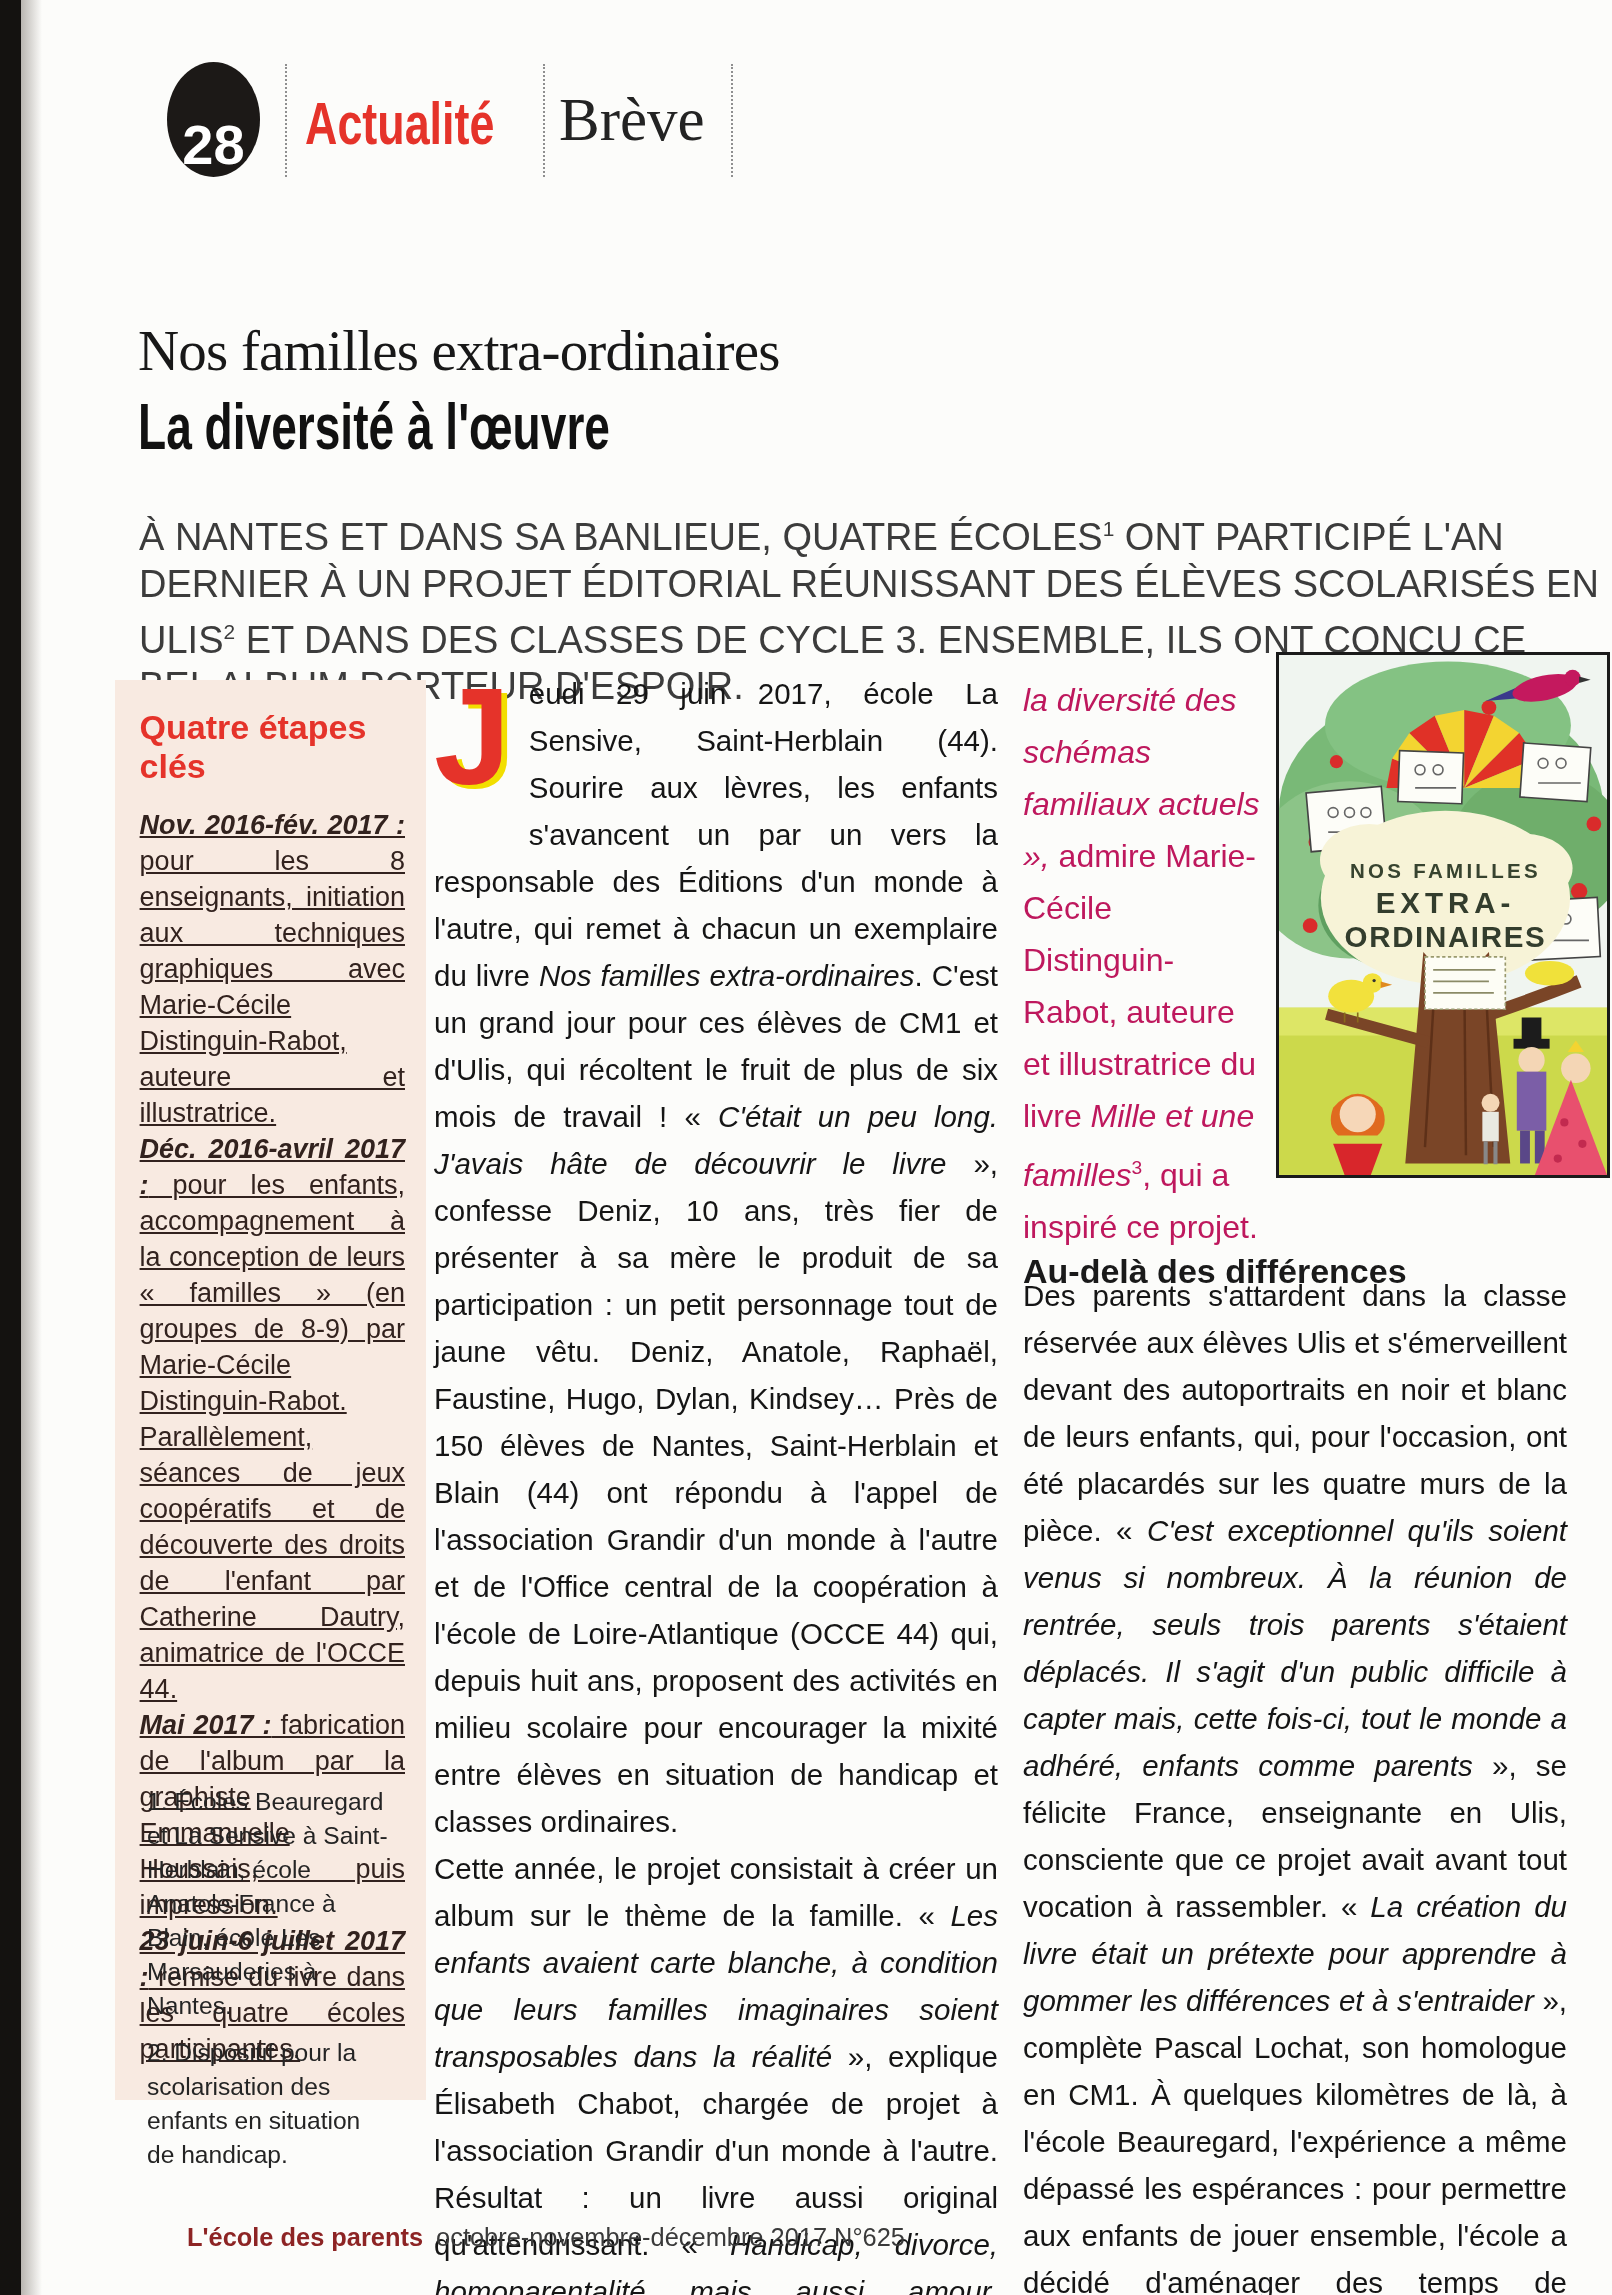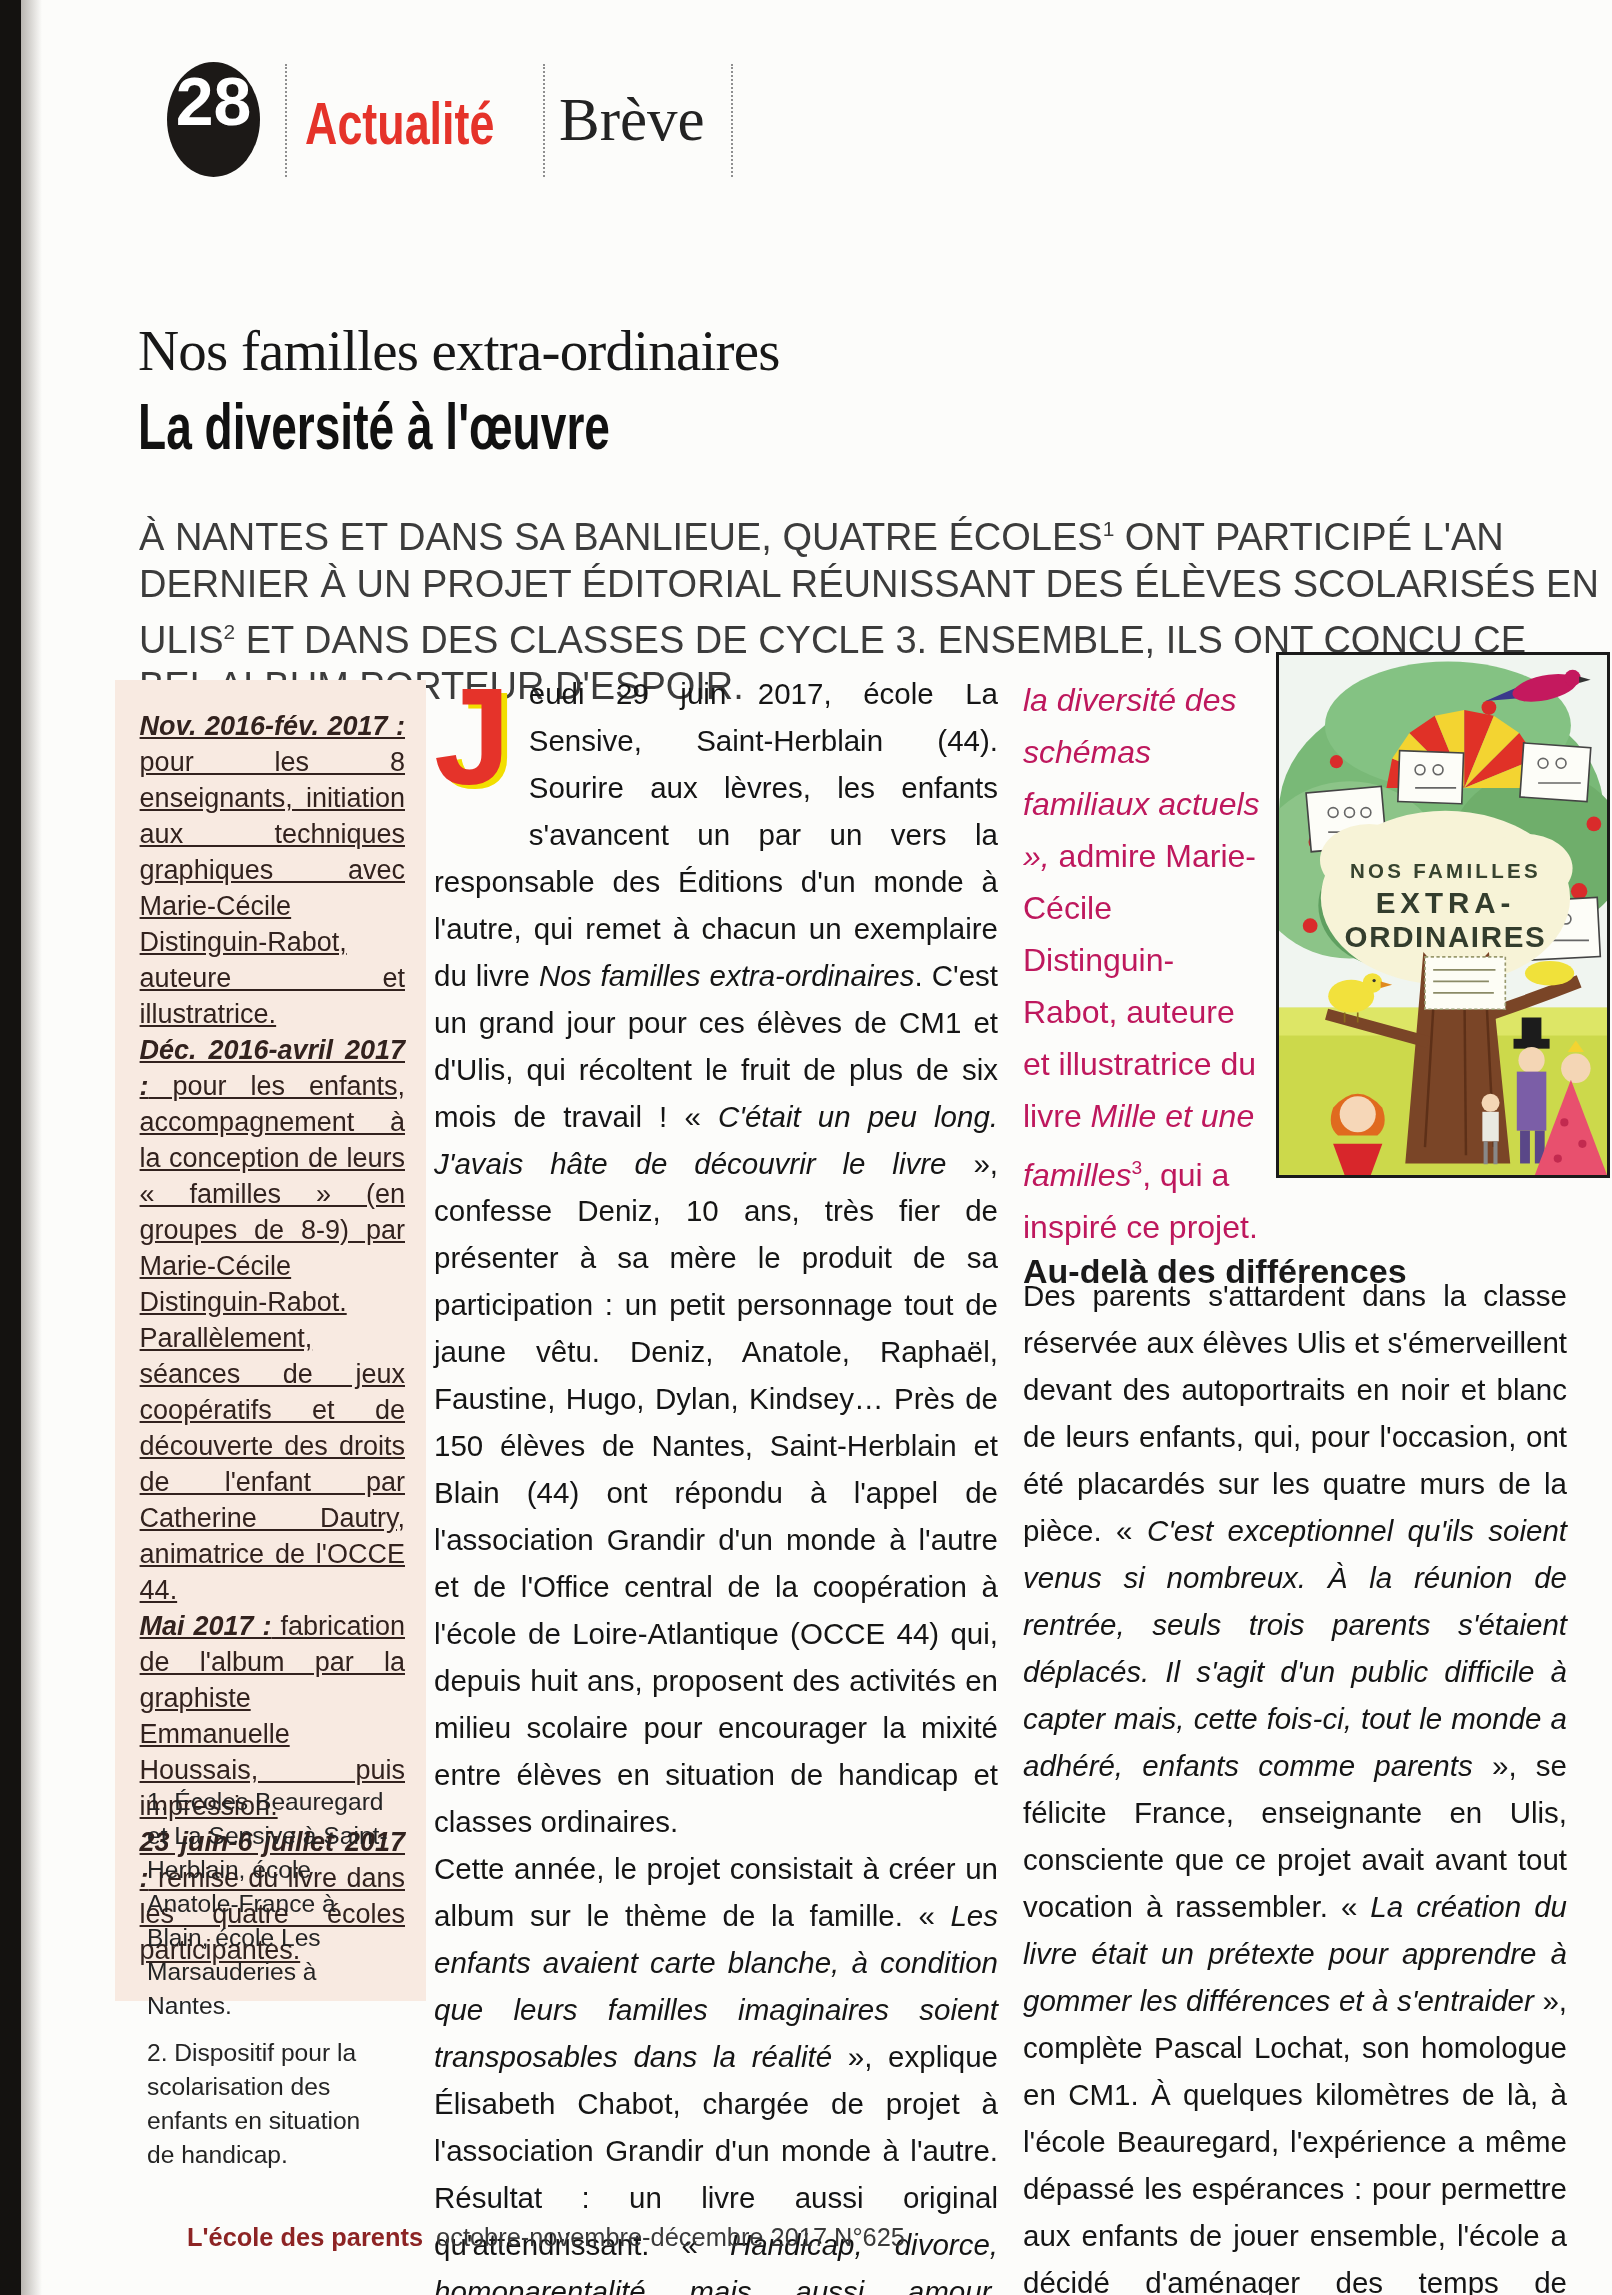--- a/index.html
+++ b/index.html
@@ -4,22 +4,22 @@
 <style>
   html,body{margin:0;padding:0;background:#e8e8e4;}
   #page{position:relative;width:1613px;height:2295px;background:#fcfcfa;overflow:hidden;
         font-family:"Liberation Sans",sans-serif;color:#141414;}
   
   .scan-edge{position:absolute;left:0;top:0;width:21px;height:2295px;background:#141210;}
   .scan-edge-fade{position:absolute;left:21px;top:0;width:21px;height:2295px;
         background:linear-gradient(90deg,rgba(60,50,40,.35),rgba(60,50,40,0));}
   
   .pagenum{position:absolute;left:167px;top:62px;width:93px;height:115px;border-radius:50%;
-        background:#1c1917;color:#fff;display:flex;align-items:flex-start;justify-content:center;
-        font-size:68px;font-weight:bold;}
+        background:#1c1917;color:#fff;display:flex;align-items:flex-end;justify-content:center;
+        font-size:56px;font-weight:bold;}
   .hdr-div{position:absolute;top:64px;height:113px;width:0;border-left:2.5px dotted #8f8f8f;}
   .hdr-actualite{position:absolute;left:305px;top:90px;font-size:59px;font-weight:bold;
         color:#e5332a;transform:scaleX(.76);transform-origin:left top;white-space:nowrap;}
   .hdr-breve{position:absolute;left:559px;top:85px;font-size:61px;
         font-family:"Liberation Serif",serif;color:#232323;white-space:nowrap;}
   
   .kicker{position:absolute;left:138px;top:318px;font-size:57px;letter-spacing:-0.8px;
         font-family:"Liberation Serif",serif;color:#181818;white-space:nowrap;}
   .maintitle{position:absolute;left:138px;top:390px;font-size:64px;font-weight:bold;color:#111;
         transform:scaleX(.72);transform-origin:left top;white-space:nowrap;}
@@ -70,20 +70,21 @@
   <div class="hdr-actualite">Actualité</div>
   <div class="hdr-div" style="left:543px;"></div>
   <div class="hdr-breve">Brève</div>
   <div class="hdr-div" style="left:731px;"></div>
 
   <div class="kicker">Nos familles extra-ordinaires</div>
   <div class="maintitle">La diversité à l'œuvre</div>
   <div class="standfirst"><span>À NANTES ET DANS SA BANLIEUE, QUATRE ÉCOLES</span><sup>1</sup><span> ONT PARTICIPÉ L'AN DERNIER À UN PROJET ÉDITORIAL RÉUNISSANT DES ÉLÈVES SCOLARISÉS EN ULIS</span><sup>2</sup><span> ET DANS DES CLASSES DE CYCLE 3. ENSEMBLE, ILS ONT CONÇU CE BEL ALBUM PORTEUR D'ESPOIR.</span></div>
 
   <div class="sidebar">
+    <h3>Quatre étapes clés</h3>
     <p><span class="date">Nov. 2016-fév. 2017 :</span><span> pour les 8 enseignants, initiation aux techniques graphiques avec Marie-Cécile Distinguin-Rabot, auteure et illustratrice.</span></p>
     <p><span class="date">Déc. 2016-avril 2017 :</span><span> pour les enfants, accompagnement à la conception de leurs « familles » (en groupes de 8-9) par Marie-Cécile Distinguin-Rabot. Parallèlement, séances de jeux coopératifs et de découverte des droits de l'enfant par Catherine Dautry, animatrice de l'OCCE 44.</span></p>
     <p><span class="date">Mai 2017 :</span><span> fabrication de l'album par la graphiste Emmanuelle Houssais, puis impression.</span></p>
     <p><span class="date">23 juin-6 juillet 2017 :</span><span> remise du livre dans les quatre écoles participantes.</span></p>
   </div>
 
   <div class="col-mid">
     <p><span class="dropcap">J</span><span><span>eudi 29 juin 2017, école La Sensive, Saint-Herblain (44). Sourire aux lèvres, les enfants s'avancent un par un vers la responsable des Éditions d'un monde à l'autre, qui remet à chacun un exemplaire du livre </span><span class="i">Nos familles extra-ordinaires</span><span>. C'est un grand jour pour ces élèves de CM1 et d'Ulis, qui récoltent le fruit de plus de six mois de travail ! « </span><span class="i">C'était un peu long. J'avais hâte de découvrir le livre</span><span> », confesse Deniz, 10 ans, très fier de présenter à sa mère le produit de sa participation : un petit personnage tout de jaune vêtu. Deniz, Anatole, Raphaël, Faustine, Hugo, Dylan, Kindsey… Près de 150 élèves de Nantes, Saint-Herblain et Blain (44) ont répondu à l'appel de l'association Grandir d'un monde à l'autre et de l'Office central de la coopération à l'école de Loire-Atlantique (OCCE 44) qui, depuis huit ans, proposent des activités en milieu scolaire pour encourager la mixité entre élèves en situation de handicap et classes ordinaires.</span></span></p>
     <p><span><span>Cette année, le projet consistait à créer un album sur le thème de la famille. « </span><span class="i">Les enfants avaient carte blanche, à condition que leurs familles imaginaires soient transposables dans la réalité</span><span> », explique Élisabeth Chabot, chargée de projet à l'association Grandir d'un monde à l'autre. Résultat : un livre aussi original qu'attendrissant. « </span><span class="i">Handicap, divorce, homoparentalité mais aussi amour, respect, bienveillance : les enfants ont rivalisé d'imagination pour composer des familles qui reflètent avec justesse</span></span></p>
   </div>

